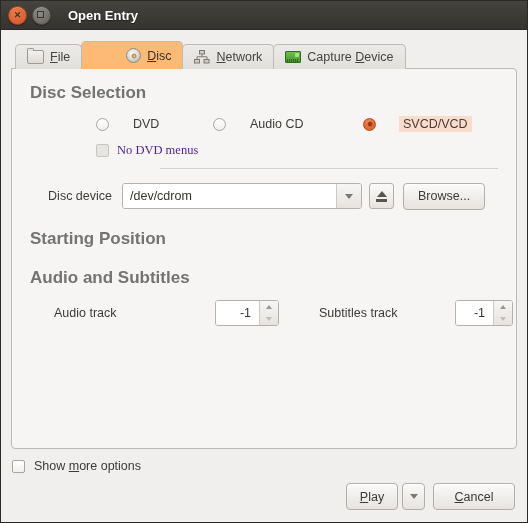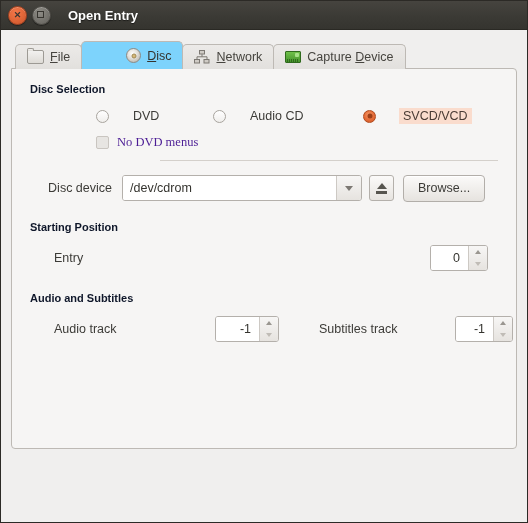--- a/index.html
+++ b/index.html
@@ -113,21 +113,21 @@
     background: linear-gradient(to bottom, #eceae8 0%, #e2e0dd 100%);
     border: 1px solid #bdb9b4;
     border-bottom: none;
     border-radius: 5px 5px 0 0;
     margin-right: -1px;
     font-size: 12.5px;
     color: #46443f;
     position: relative;
   }
   .tab.active {
-    background: #7dd3fc;
+    background: #fdba74;
     height: 28px;
     color: #35342f;
     z-index: 4;
     border-color: #bdb9b4;
     padding-left: 44px;
   }
   .tab .lbl { white-space: nowrap; }
   .tab .lbl u { text-decoration: underline; }
 
   
@@ -201,22 +201,22 @@
     margin-top: -1px;
     height: 381px;
     box-sizing: border-box;
     padding: 14px 18px 0 18px;
     position: relative;
     z-index: 2;
   }
 
   .section-title {
     font-weight: bold;
-    font-size: 11px;
-    color: #0f172a;
+    font-size: 17px;
+    color: #737373;
     margin: 0 0 10px 0;
   }
   .section-title.sp2 { margin-top: 19px; }
 
   
   .radio-row {
     display: flex;
     align-items: center;
     padding-left: 66px;
     height: 22px;
@@ -568,34 +568,20 @@
         </div>
         <div class="iconbtn">
           <span class="eject-tri"></span>
           <span class="eject-bar"></span>
         </div>
         <button class="btn browse">Browse...</button>
       </div>
 
       <div class="section-title sp2">Starting Position</div>
 
-      <div class="field-row">
-        <div class="field-label">Entry</div>
-        <div class="spin entry-spin">
-          <div class="sval">0</div>
-          <div class="sbtns">
-            <div>
-                <span class="sp-up"></span>
-              </div>
-            <div>
-                <span class="sp-dn"></span>
-              </div>
-          </div>
-        </div>
-      </div>
 
       <div class="section-title sp2">Audio and Subtitles</div>
 
       <div class="field-row">
         <div class="field-label">Audio track</div>
 
         <div class="spin at-spin">
           <div class="sval">-1</div>
           <div class="sbtns">
             <div>
@@ -618,14 +604,28 @@
             <div>
                 <span class="sp-dn"></span>
               </div>
           </div>
         </div>
       </div>
 
     </div>
   </div>
 
+  <div class="footer">
+    <div class="show-more">
+      <span class="checkbox"></span>
+      <span class="lbl">Show <u>m</u>ore options</span>
+    </div>
+
+    <div class="action-bar">
+      <button class="btn play"><u>P</u>lay</button>
+      <button class="btn playarrow">
+        <span class="tri-down"></span>
+      </button>
+      <button class="btn cancel"><u>C</u>ancel</button>
+    </div>
+  </div>
 
 </div>
 
 </body></html>

